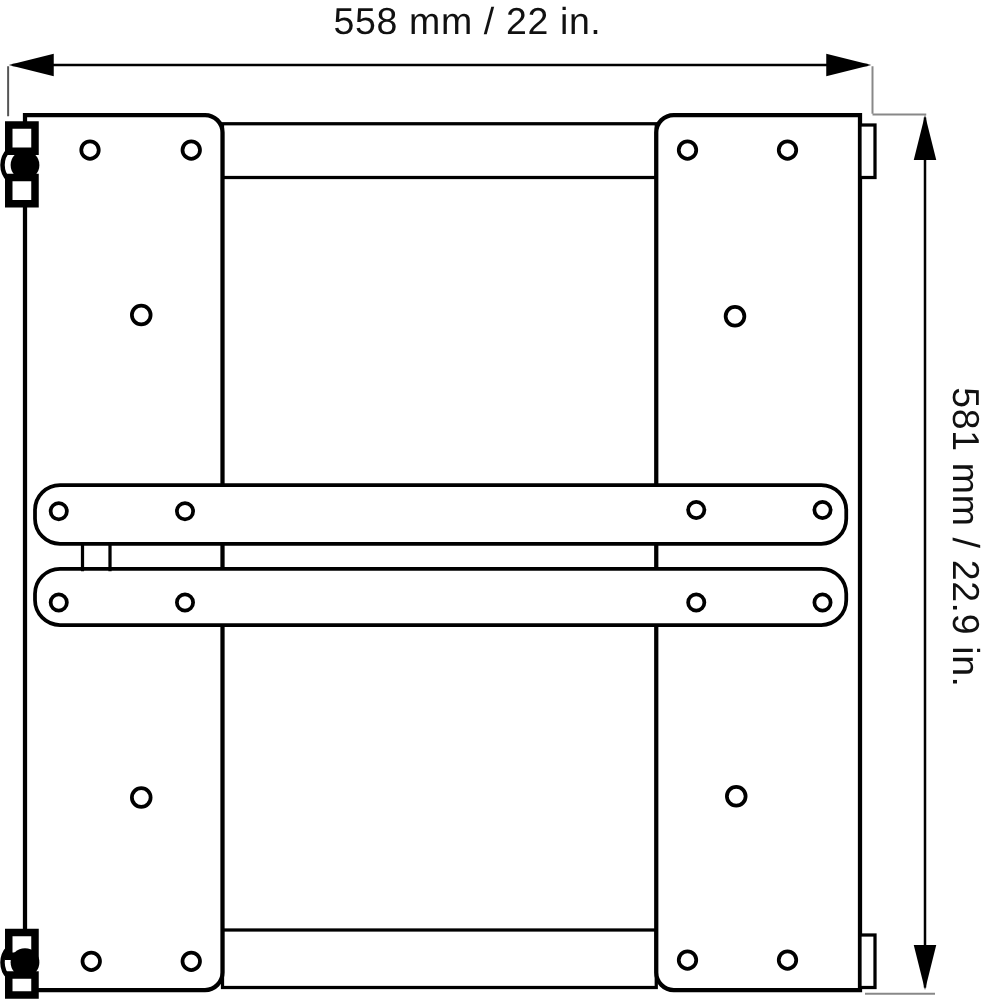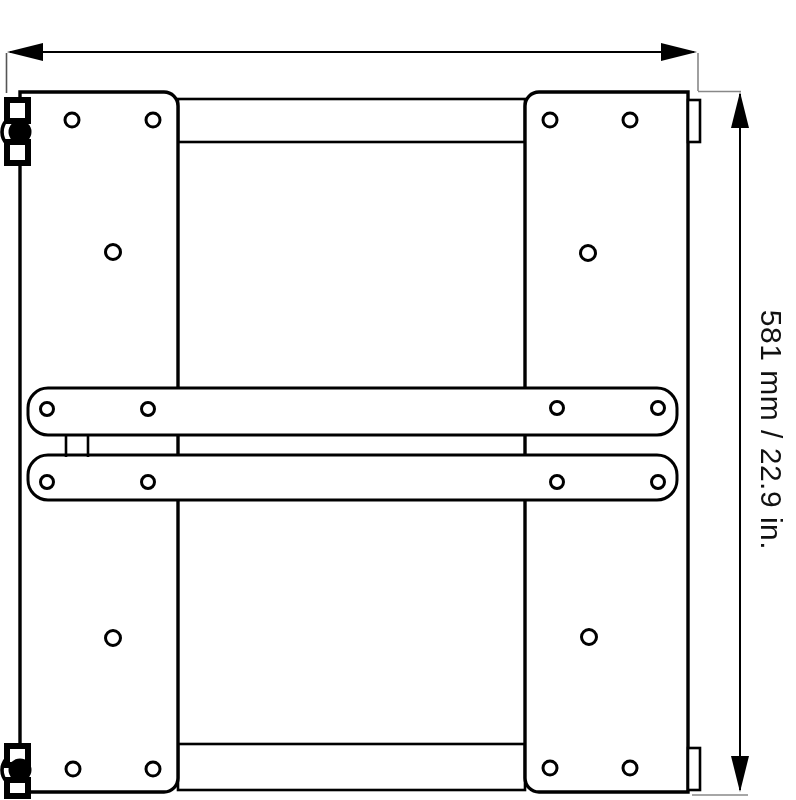--- a/index.html
+++ b/index.html
@@ -114,16 +114,17 @@
       <circle cx="148" cy="409" r="6.5"></circle>
       <circle cx="557" cy="408" r="6.5"></circle>
       <circle cx="658" cy="408" r="6.5"></circle>
       <circle cx="47" cy="482" r="6.5"></circle>
       <circle cx="148" cy="482" r="6.5"></circle>
       <circle cx="557" cy="482" r="6.5"></circle>
       <circle cx="658" cy="482" r="6.5"></circle>
     </g>
   </svg>
 
+  <div class="dim-label top">558 mm / 22 in.</div>
 
   <div class="dim-label right">581 mm / 22.9 in.</div>
 
 </div>
 
 </body></html>

